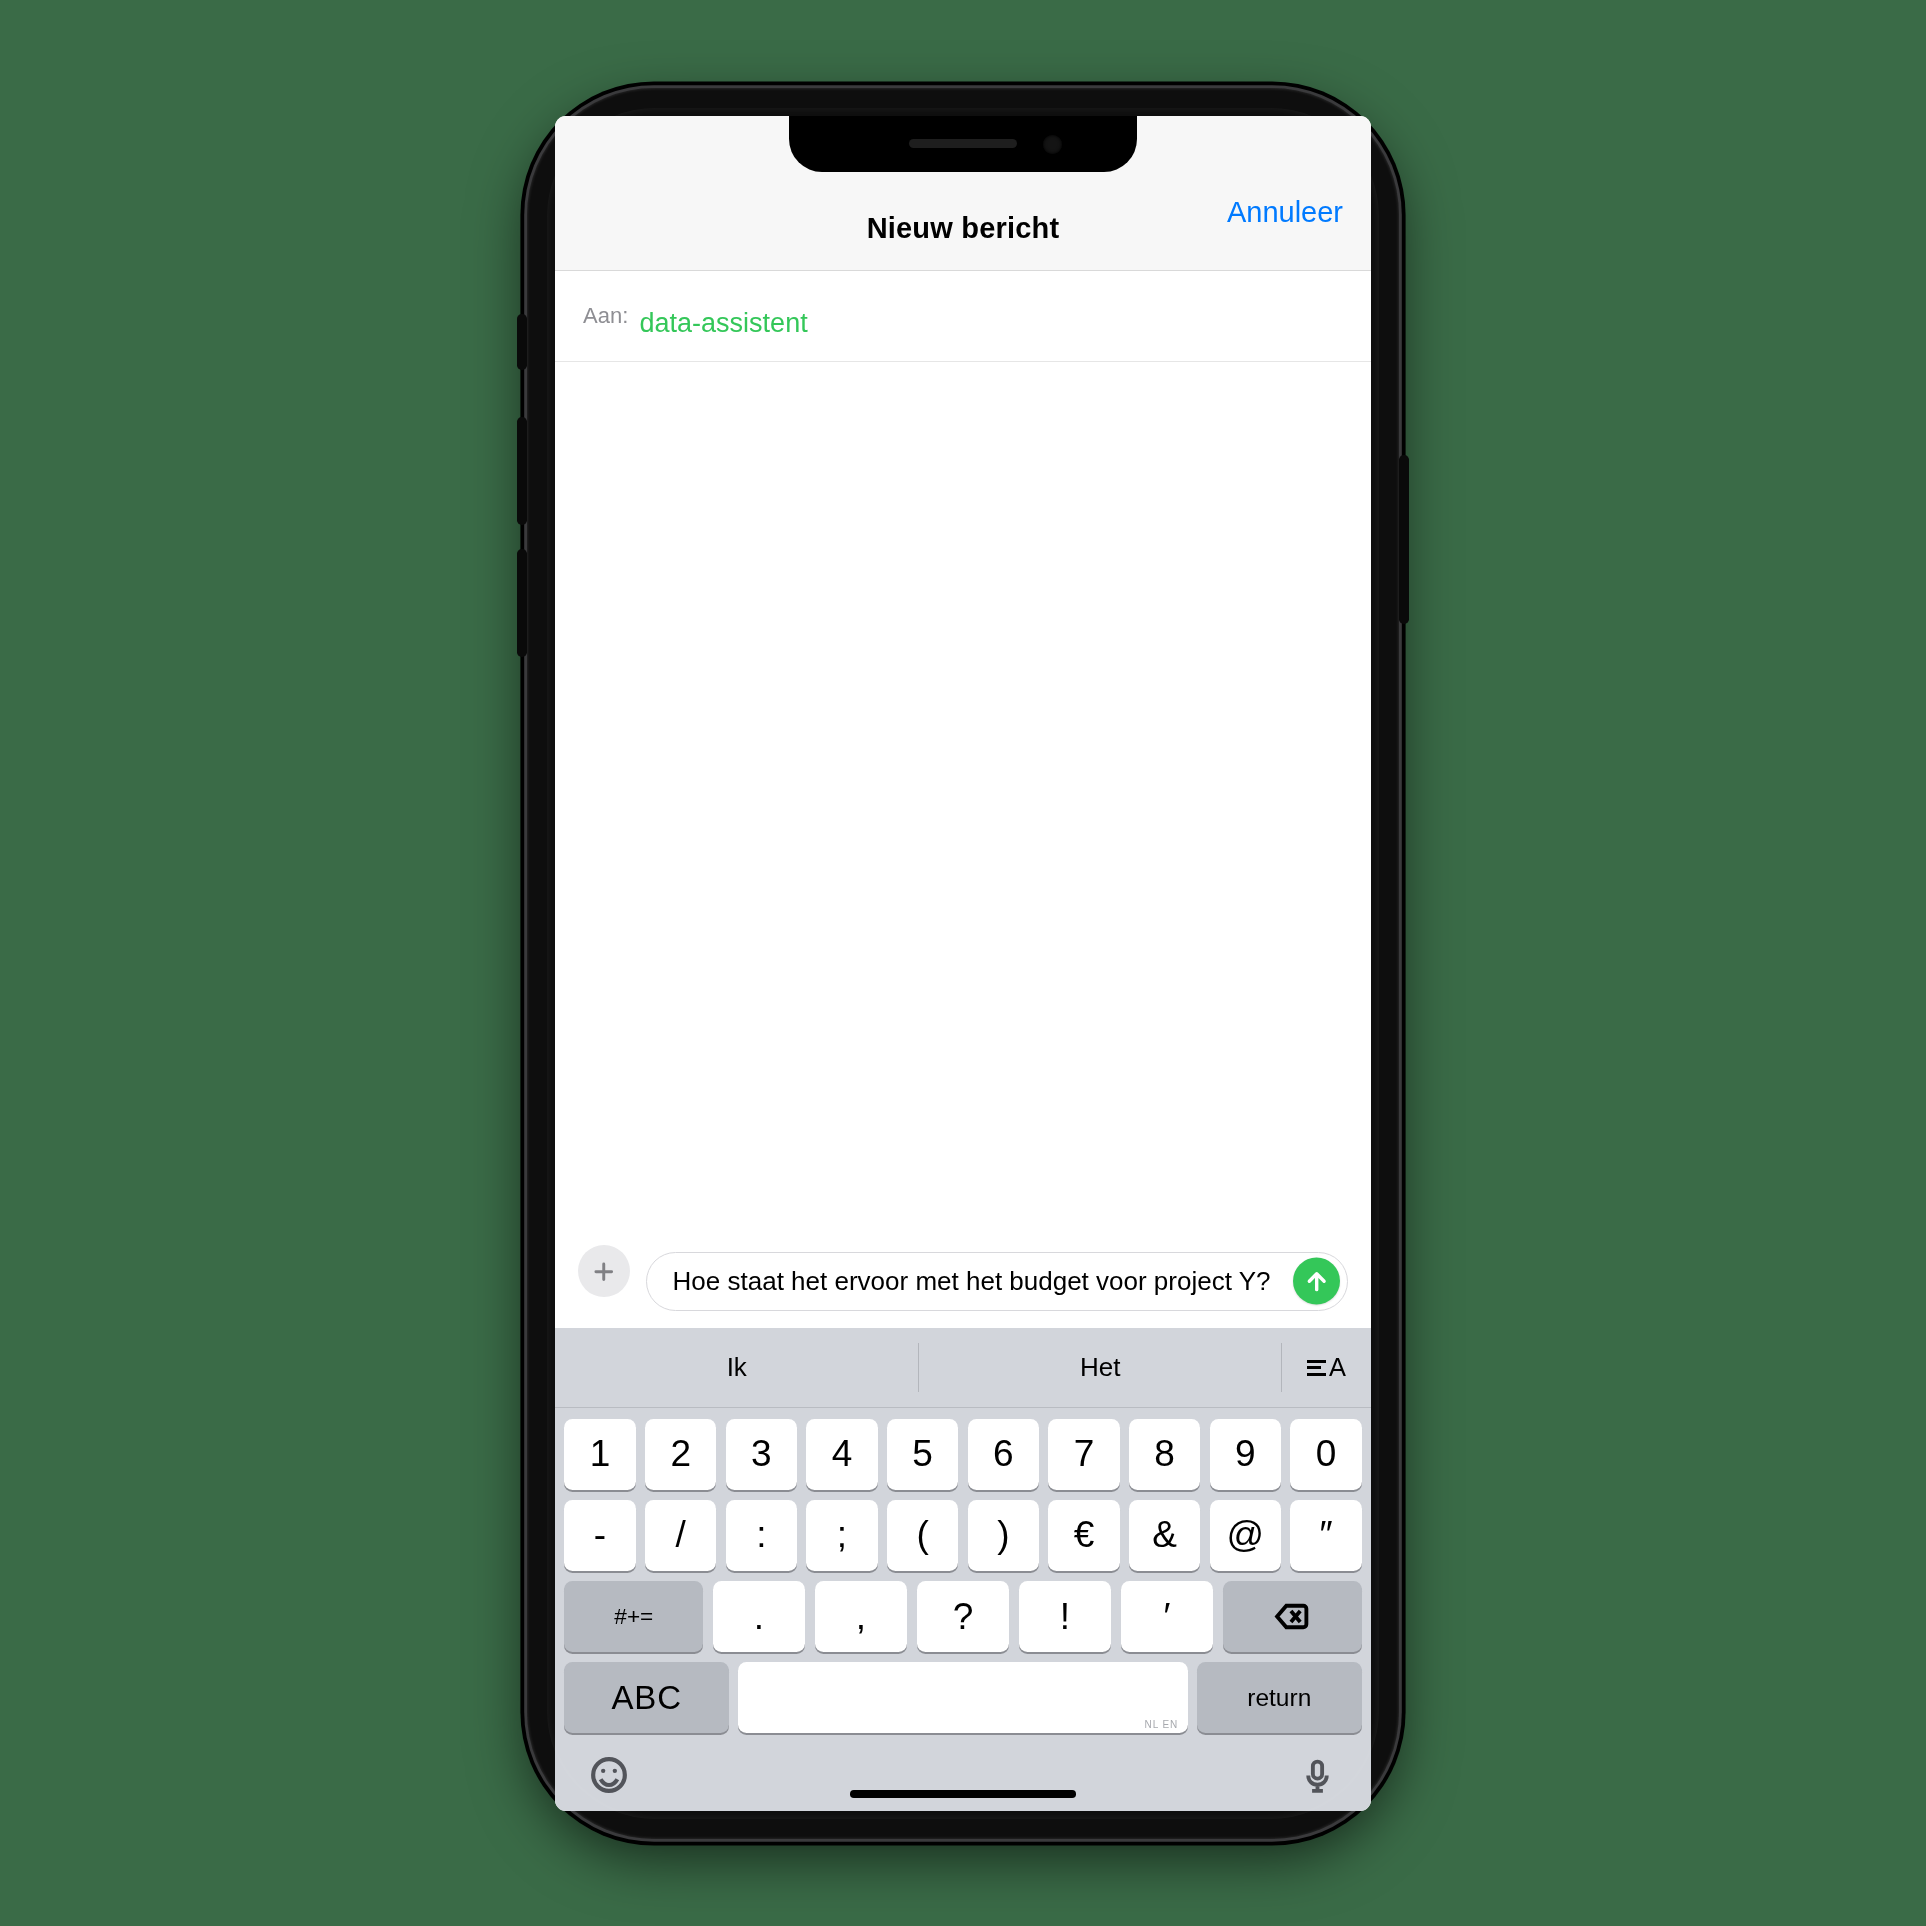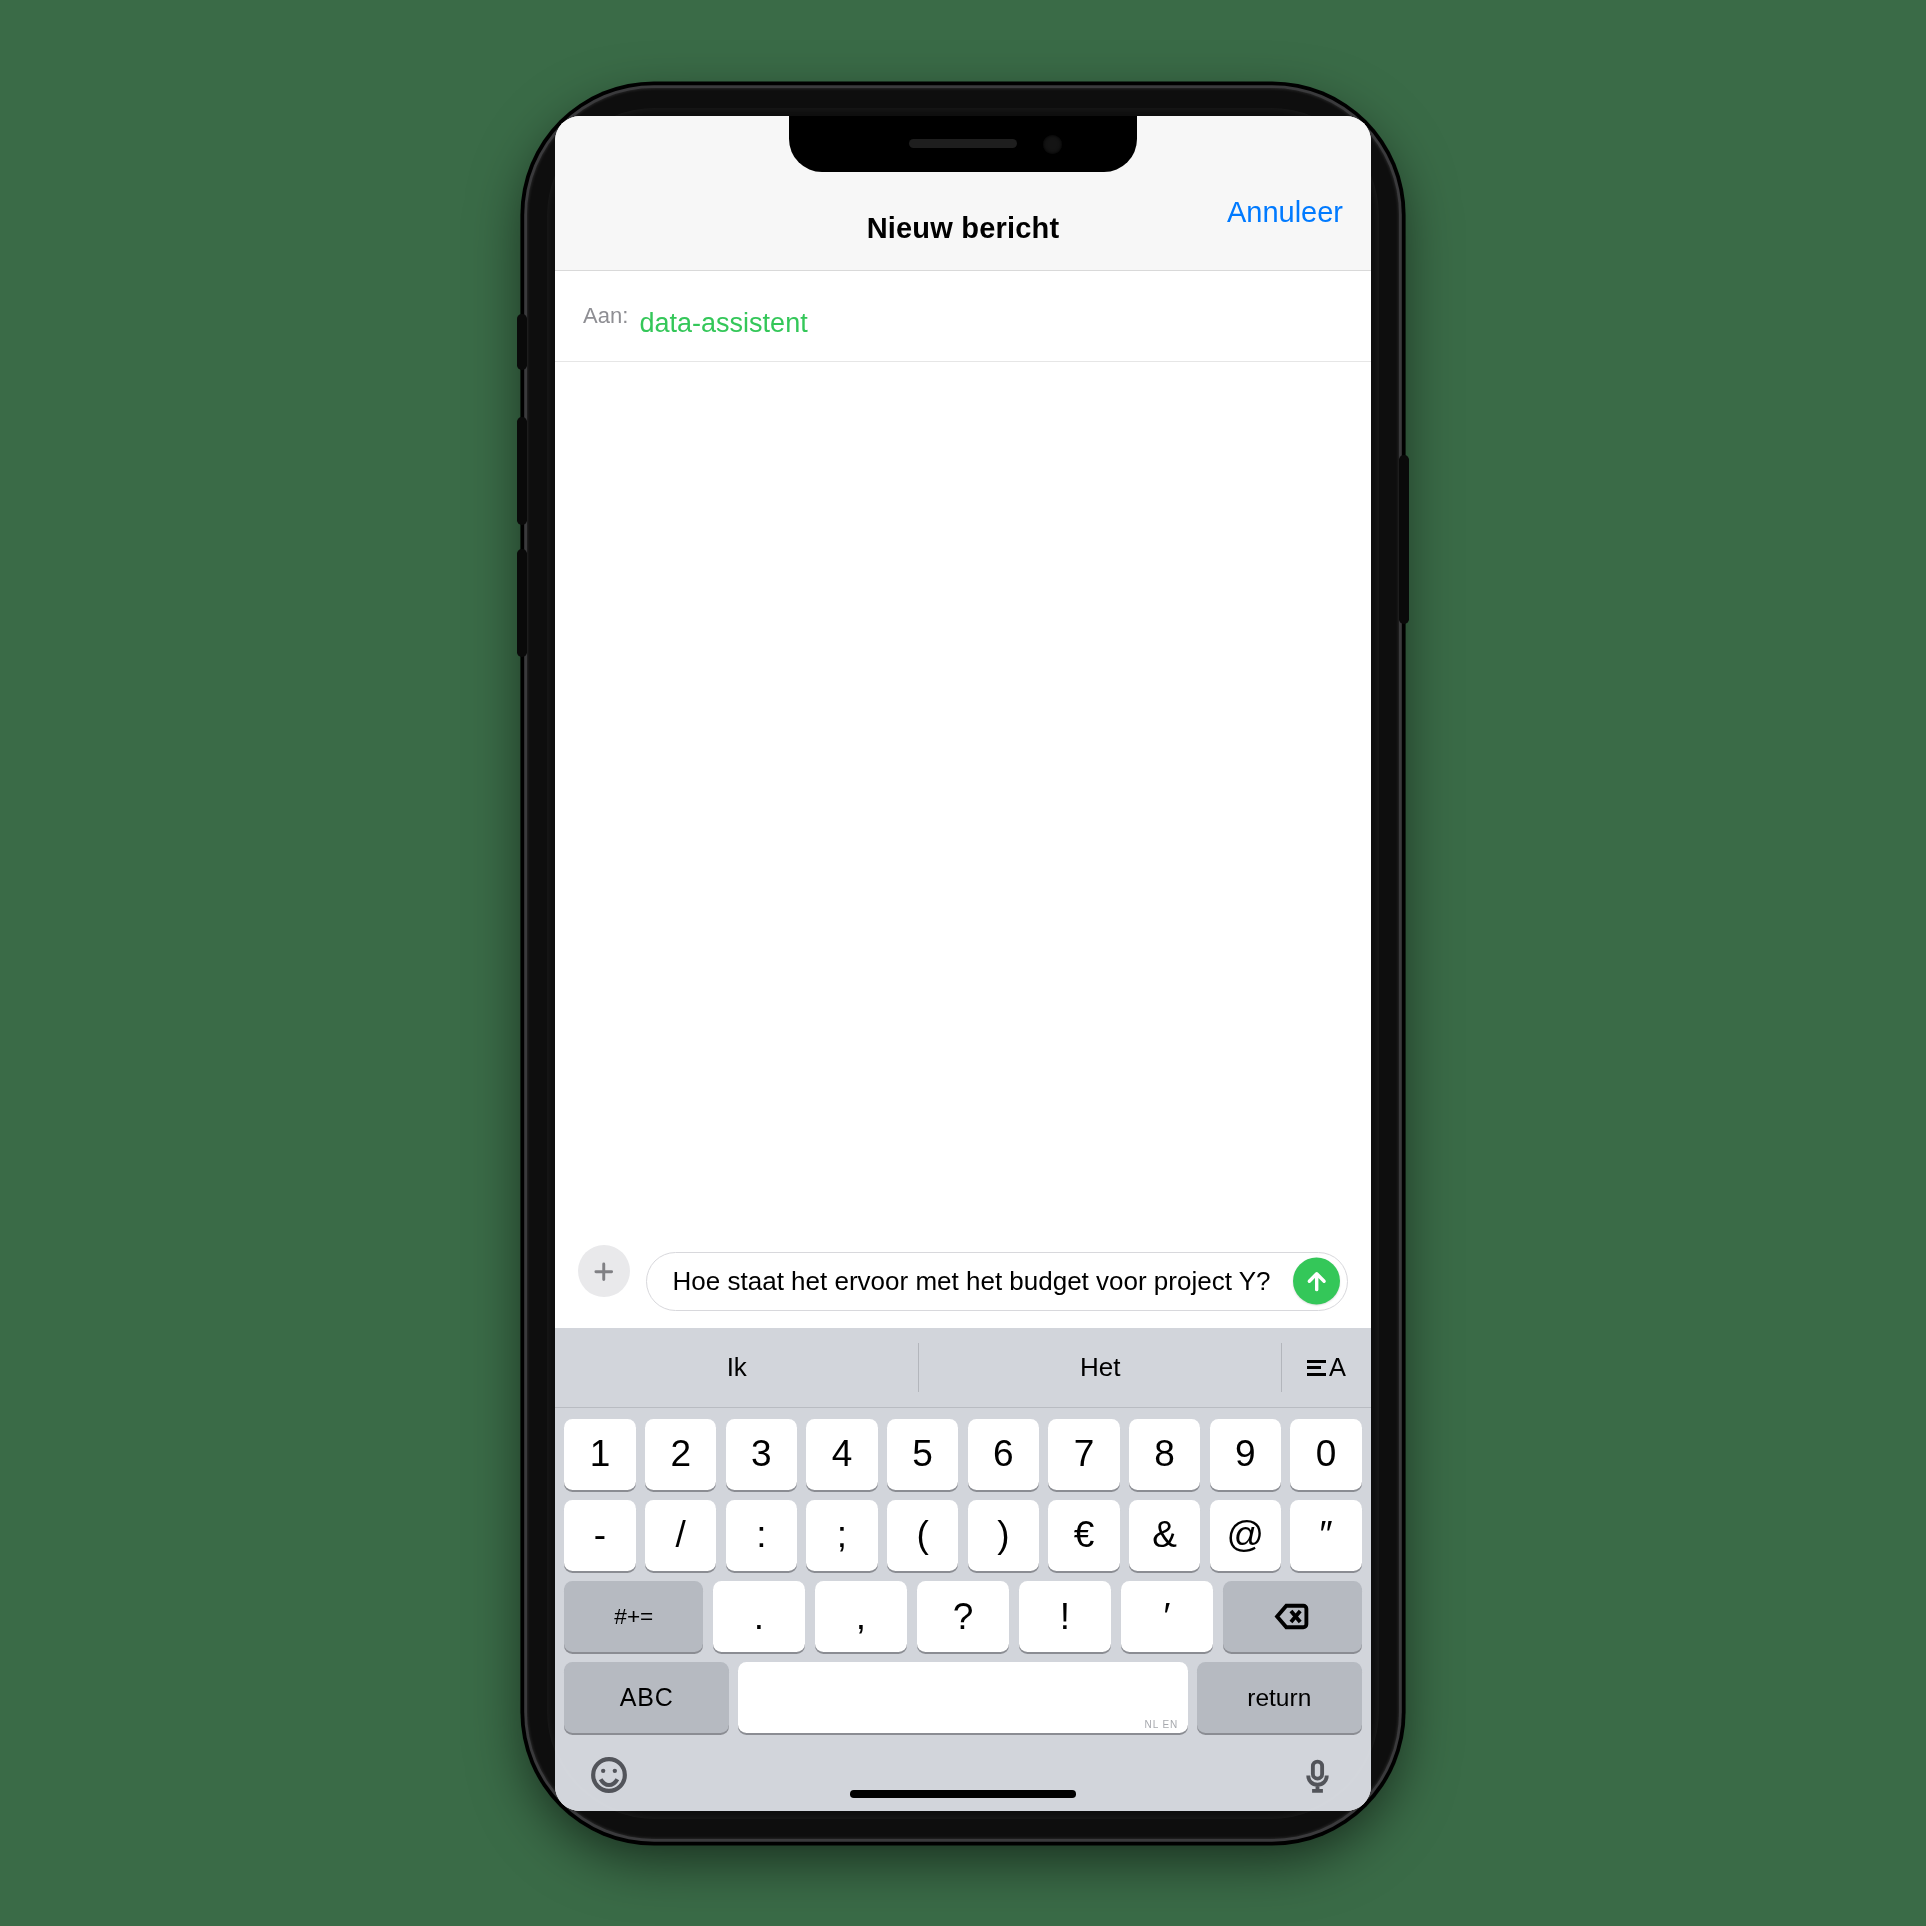--- a/index.html
+++ b/index.html
@@ -39,21 +39,21 @@
   .btn-side{position:absolute;background:#0a0a0a;border-radius:4.7px;}
   .btn-mute{left:-10.3px;top:226px;width:10.3px;height:56px;}
   .btn-vol1{left:-10.3px;top:329px;width:10.3px;height:108px;}
   .btn-vol2{left:-10.3px;top:461px;width:10.3px;height:108px;}
   .btn-power{right:-10.3px;top:367px;width:10.3px;height:169px;}
 
   .screen {
     width: 100%;
     height: 100%;
     background: #fff;
-    border-radius: 25px;
+    border-radius: 11px;
     overflow: hidden;
     position: relative;
     display: flex;
     flex-direction: column;
   }
 
   .notch {
     position: absolute;
     top: 0; left: 50%; transform: translateX(-50%);
     width: 348px; height: 56px;
@@ -160,21 +160,21 @@
     box-shadow: 0 1.9px 0 #8b8d93;
     height: 71px;
     display:flex;align-items:center;justify-content:center;
     font-size: 37px; color:#000;
     flex:1 1 0;
   }
   .key.fn { background:#b6bac1; font-size:25.4px; }
   .key.fn.small{font-size:22.6px;}
   .key.del svg{width:37px;height:37px;stroke:#000;fill:none;stroke-width:5;}
   .key.w15{flex:1.5 1 0;}
-  .key.abc{flex:2.2 1 0;font-size:25px;letter-spacing:0.9px;}
+  .key.abc{flex:2.2 1 0;font-size:33px;letter-spacing:0.9px;}
   .key.ret{flex:2.2 1 0;font-size:24.5px;}
   .lang-ind{position:absolute;right:9.4px;bottom:3px;font-size:10px;color:#a7a9ae;letter-spacing:0.9px;}
   .space-wrap{position:relative;flex:6 1 0;display:flex;}
   .space-wrap .key{flex:1;}
 
   .kb-foot{
     display:flex;justify-content:space-between;align-items:center;
     padding: 21px 33px 4.7px 33px;
   }
   .kb-foot .ico{width:42px;height:42px;display:flex;align-items:center;justify-content:center;}

